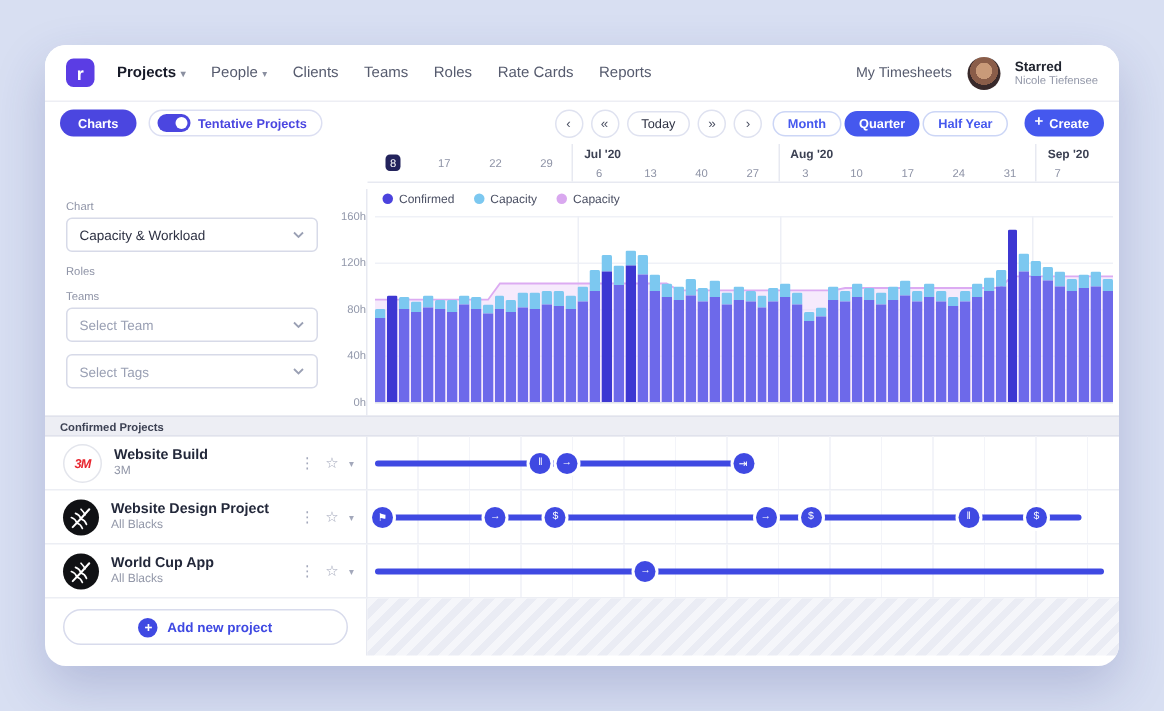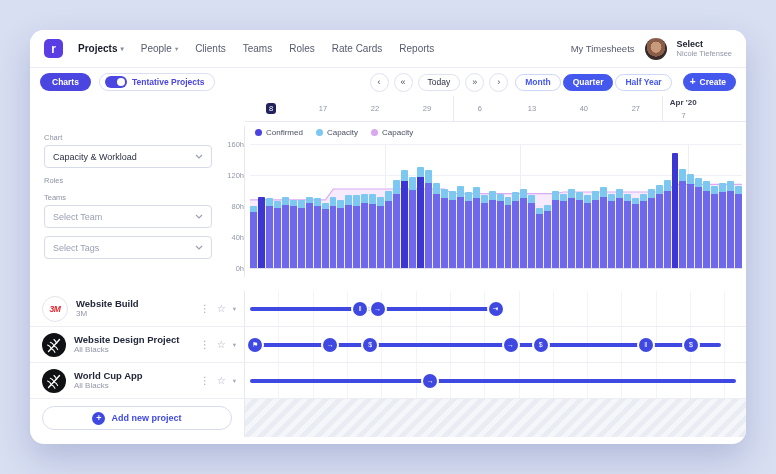--- a/index.html
+++ b/index.html
@@ -123,21 +123,21 @@
           <span>Rate Cards</span>
         </div>
         <div class="nav-item">
           <span>Reports</span>
         </div>
       </div>
     <div class="nav-right">
       <div class="timesheets">My Timesheets</div>
       <div class="avatar"></div>
       <div class="acct">
-        <div class="co">Select</div>
+        <div class="co">Starred</div>
         <div class="usr">Nicole Tiefensee</div>
       </div>
     </div>
   </div>
 
   <div class="toolbar">
     <div class="pill charts-btn">Charts</div>
     <div class="pill tent-pill">
       <span class="toggle"></span>
       <span>Tentative Projects</span>
@@ -200,29 +200,40 @@
         <div class="tl-dates">
           <div class="tl-date">
             <span class="tl-date-sel">8</span>
           </div>
           <div class="tl-date">17</div>
           <div class="tl-date">22</div>
           <div class="tl-date">29</div>
         </div>
       </div>
       <div class="tl-month" style="flex: 4 1 0%;">
+        <div class="tl-month-label">Jul '20</div>
         <div class="tl-dates">
           <div class="tl-date">6</div>
           <div class="tl-date">13</div>
           <div class="tl-date">40</div>
           <div class="tl-date">27</div>
         </div>
       </div>
+      <div class="tl-month" style="flex: 5 1 0%;">
+        <div class="tl-month-label">Aug '20</div>
+        <div class="tl-dates">
+          <div class="tl-date">3</div>
+          <div class="tl-date">10</div>
+          <div class="tl-date">17</div>
+          <div class="tl-date">24</div>
+          <div class="tl-date">31</div>
+        </div>
+      </div>
       <div class="tl-month" style="flex: 1.6 1 0%;">
-        <div class="tl-month-label">Apr '20</div>
+        <div class="tl-month-label">Sep '20</div>
         <div class="tl-dates">
           <div class="tl-date">7</div>
           <div class="tl-date"></div>
         </div>
       </div>
     </div>
 
   <div class="chart-area">
     <div class="legend" id="legend">
         <div class="lg-item">
@@ -501,20 +512,23 @@
             <div class="conf" style="background: rgb(109, 105, 234);"></div>
           </div>
           <div class="bar" style="height: 82.2px;">
             <div class="tent" style="height: 7.8px; flex: 0 0 auto;"></div>
             <div class="conf" style="background: rgb(109, 105, 234);"></div>
           </div>
         </div>
       </div>
   </div>
 
+  <div class="section-bar">
+    <span>Confirmed Projects</span>
+  </div>
   <div class="rows" id="rows">
       <div class="prow">
         <div class="prow-left">
           <div class="plogo" style="background: rgb(255, 255, 255); border: 1px solid rgb(227, 229, 236);">
             <span class="ltxt" style="color: rgb(232, 37, 47);">3M</span>
           </div>
           <div class="pinfo">
             <div class="pname">Website Build</div>
             <div class="pclient">3M</div>
           </div>

